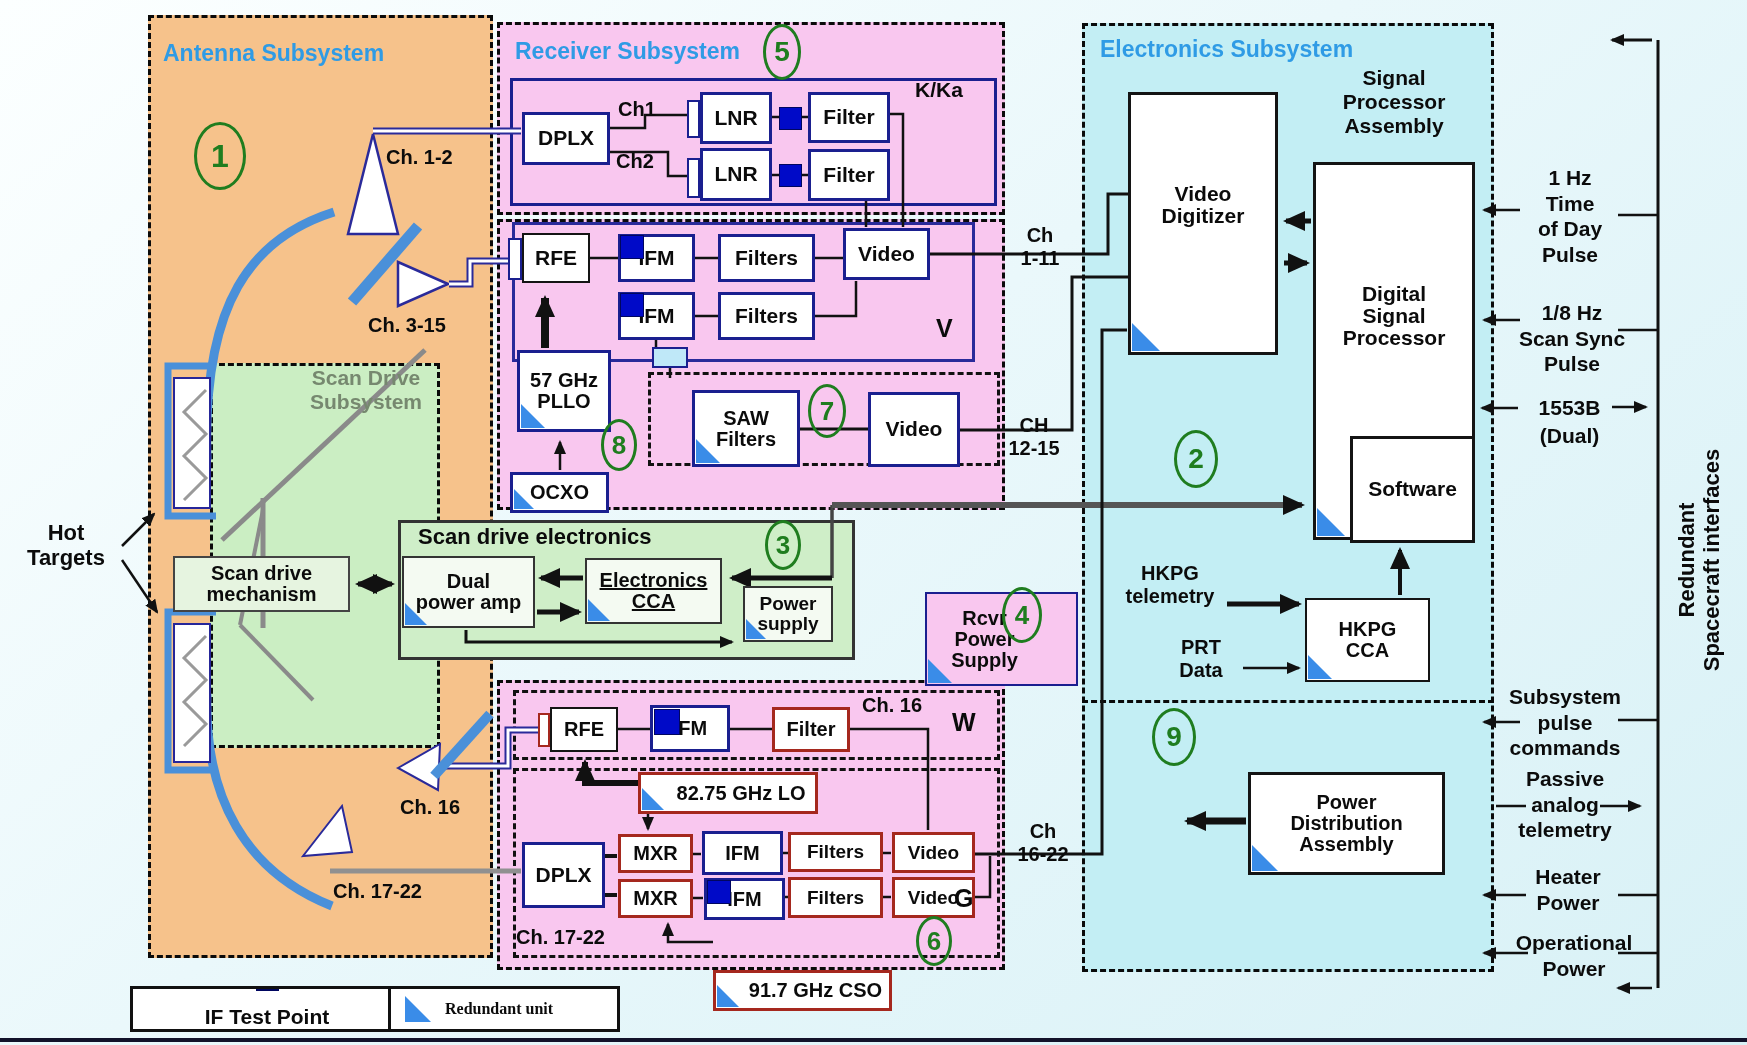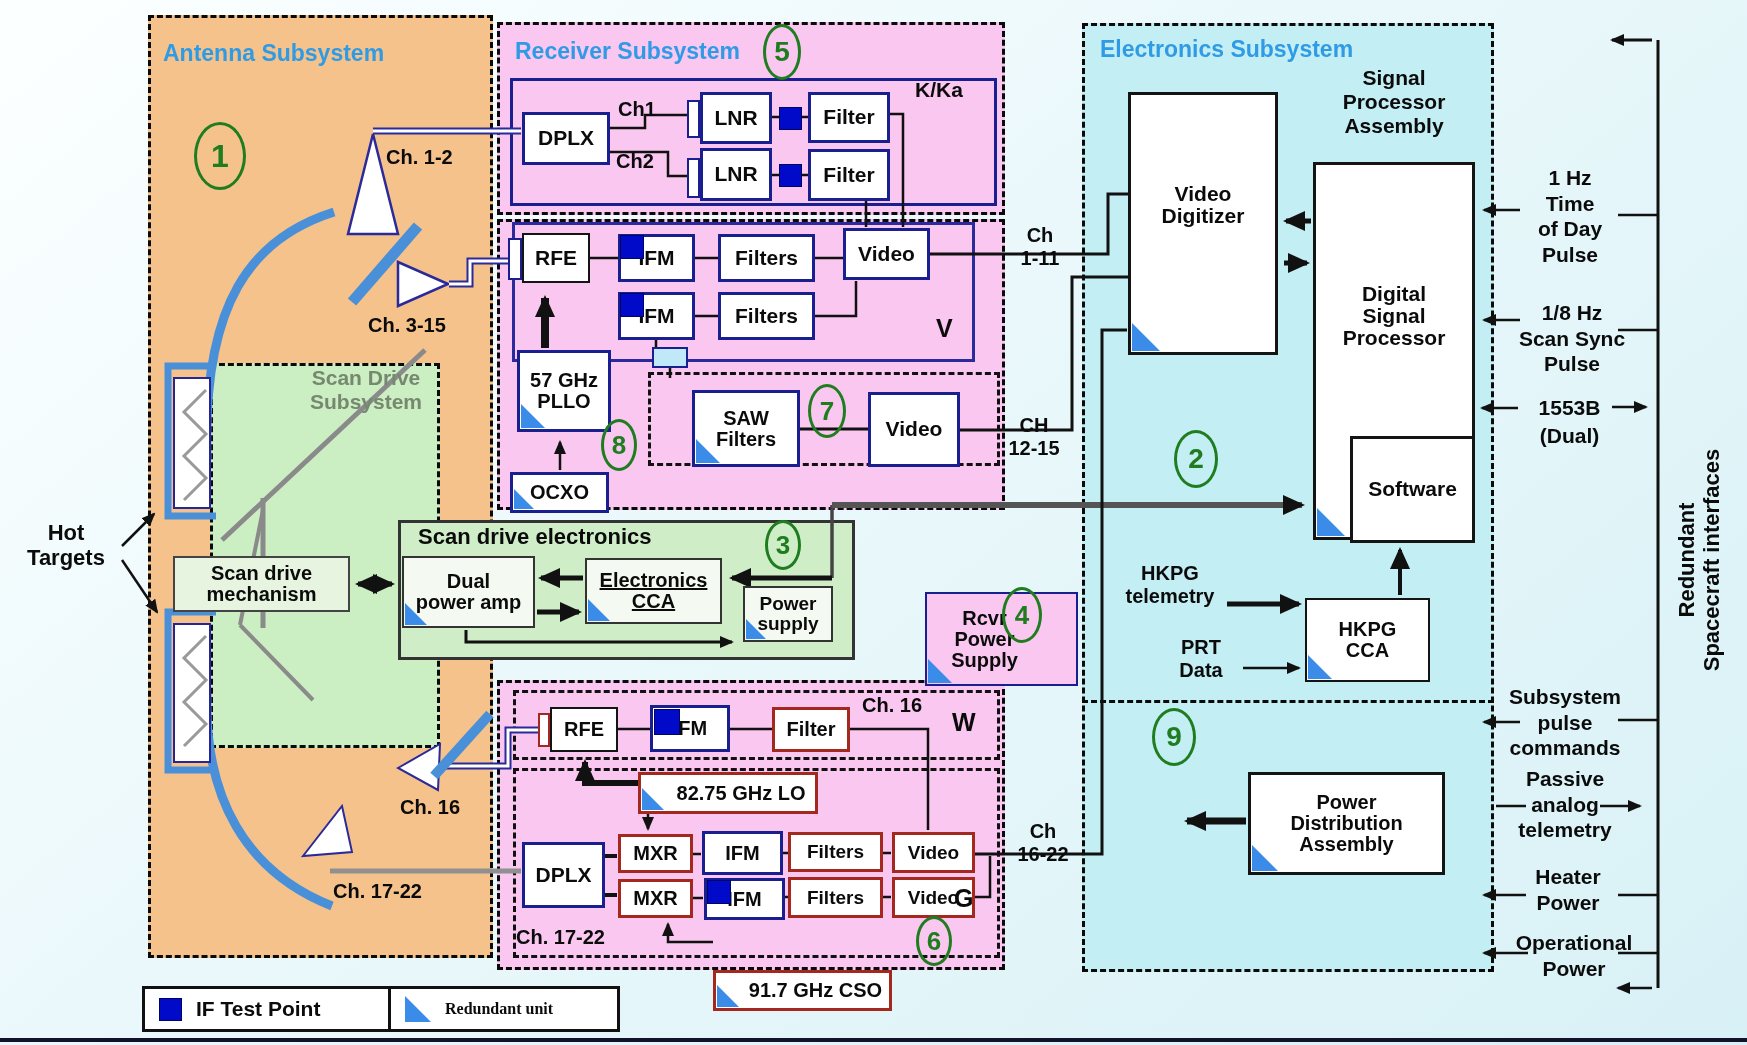--- a/index.html
+++ b/index.html
@@ -370,21 +370,21 @@
   <div class="l ctr" style="left:1506px;top:766px;width:118px;font-size:21px;line-height:1.22;">Passive
 analog
 telemetry</div>
   <div class="l ctr" style="left:1518px;top:864px;width:100px;font-size:21px;line-height:1.22;">Heater
 Power</div>
   <div class="l ctr" style="left:1494px;top:930px;width:160px;font-size:21px;line-height:1.22;">Operational
 Power</div>
   <div class="l vert" style="left:1537px;top:532px;width:330px;height:56px;font-size:22px;">Redundant
 Spacecraft interfaces</div>
 
-  <div class="legendbox" style="left:142px;top:986px;width:274px;height:46px;">
+  <div class="legendbox" style="left:130px;top:986px;width:274px;height:46px;flex-direction:column;">
     <i class="ifsq" style="position:static;display:inline-block;width:21px;height:21px;"></i>
     <span style="font-size:21px;">IF Test Point</span>
   </div>
   <div class="legendbox" style="left:388px;top:986px;width:232px;height:46px;">
     <svg width="26" height="26" viewBox="0 0 10 10" style="fill:#3a8ce8;">
         <polygon points="0,0 0,10 10,10"></polygon>
       </svg>
     <span style="font-size:16px;font-family:Liberation Serif, serif;">Redundant unit</span>
   </div>
 

